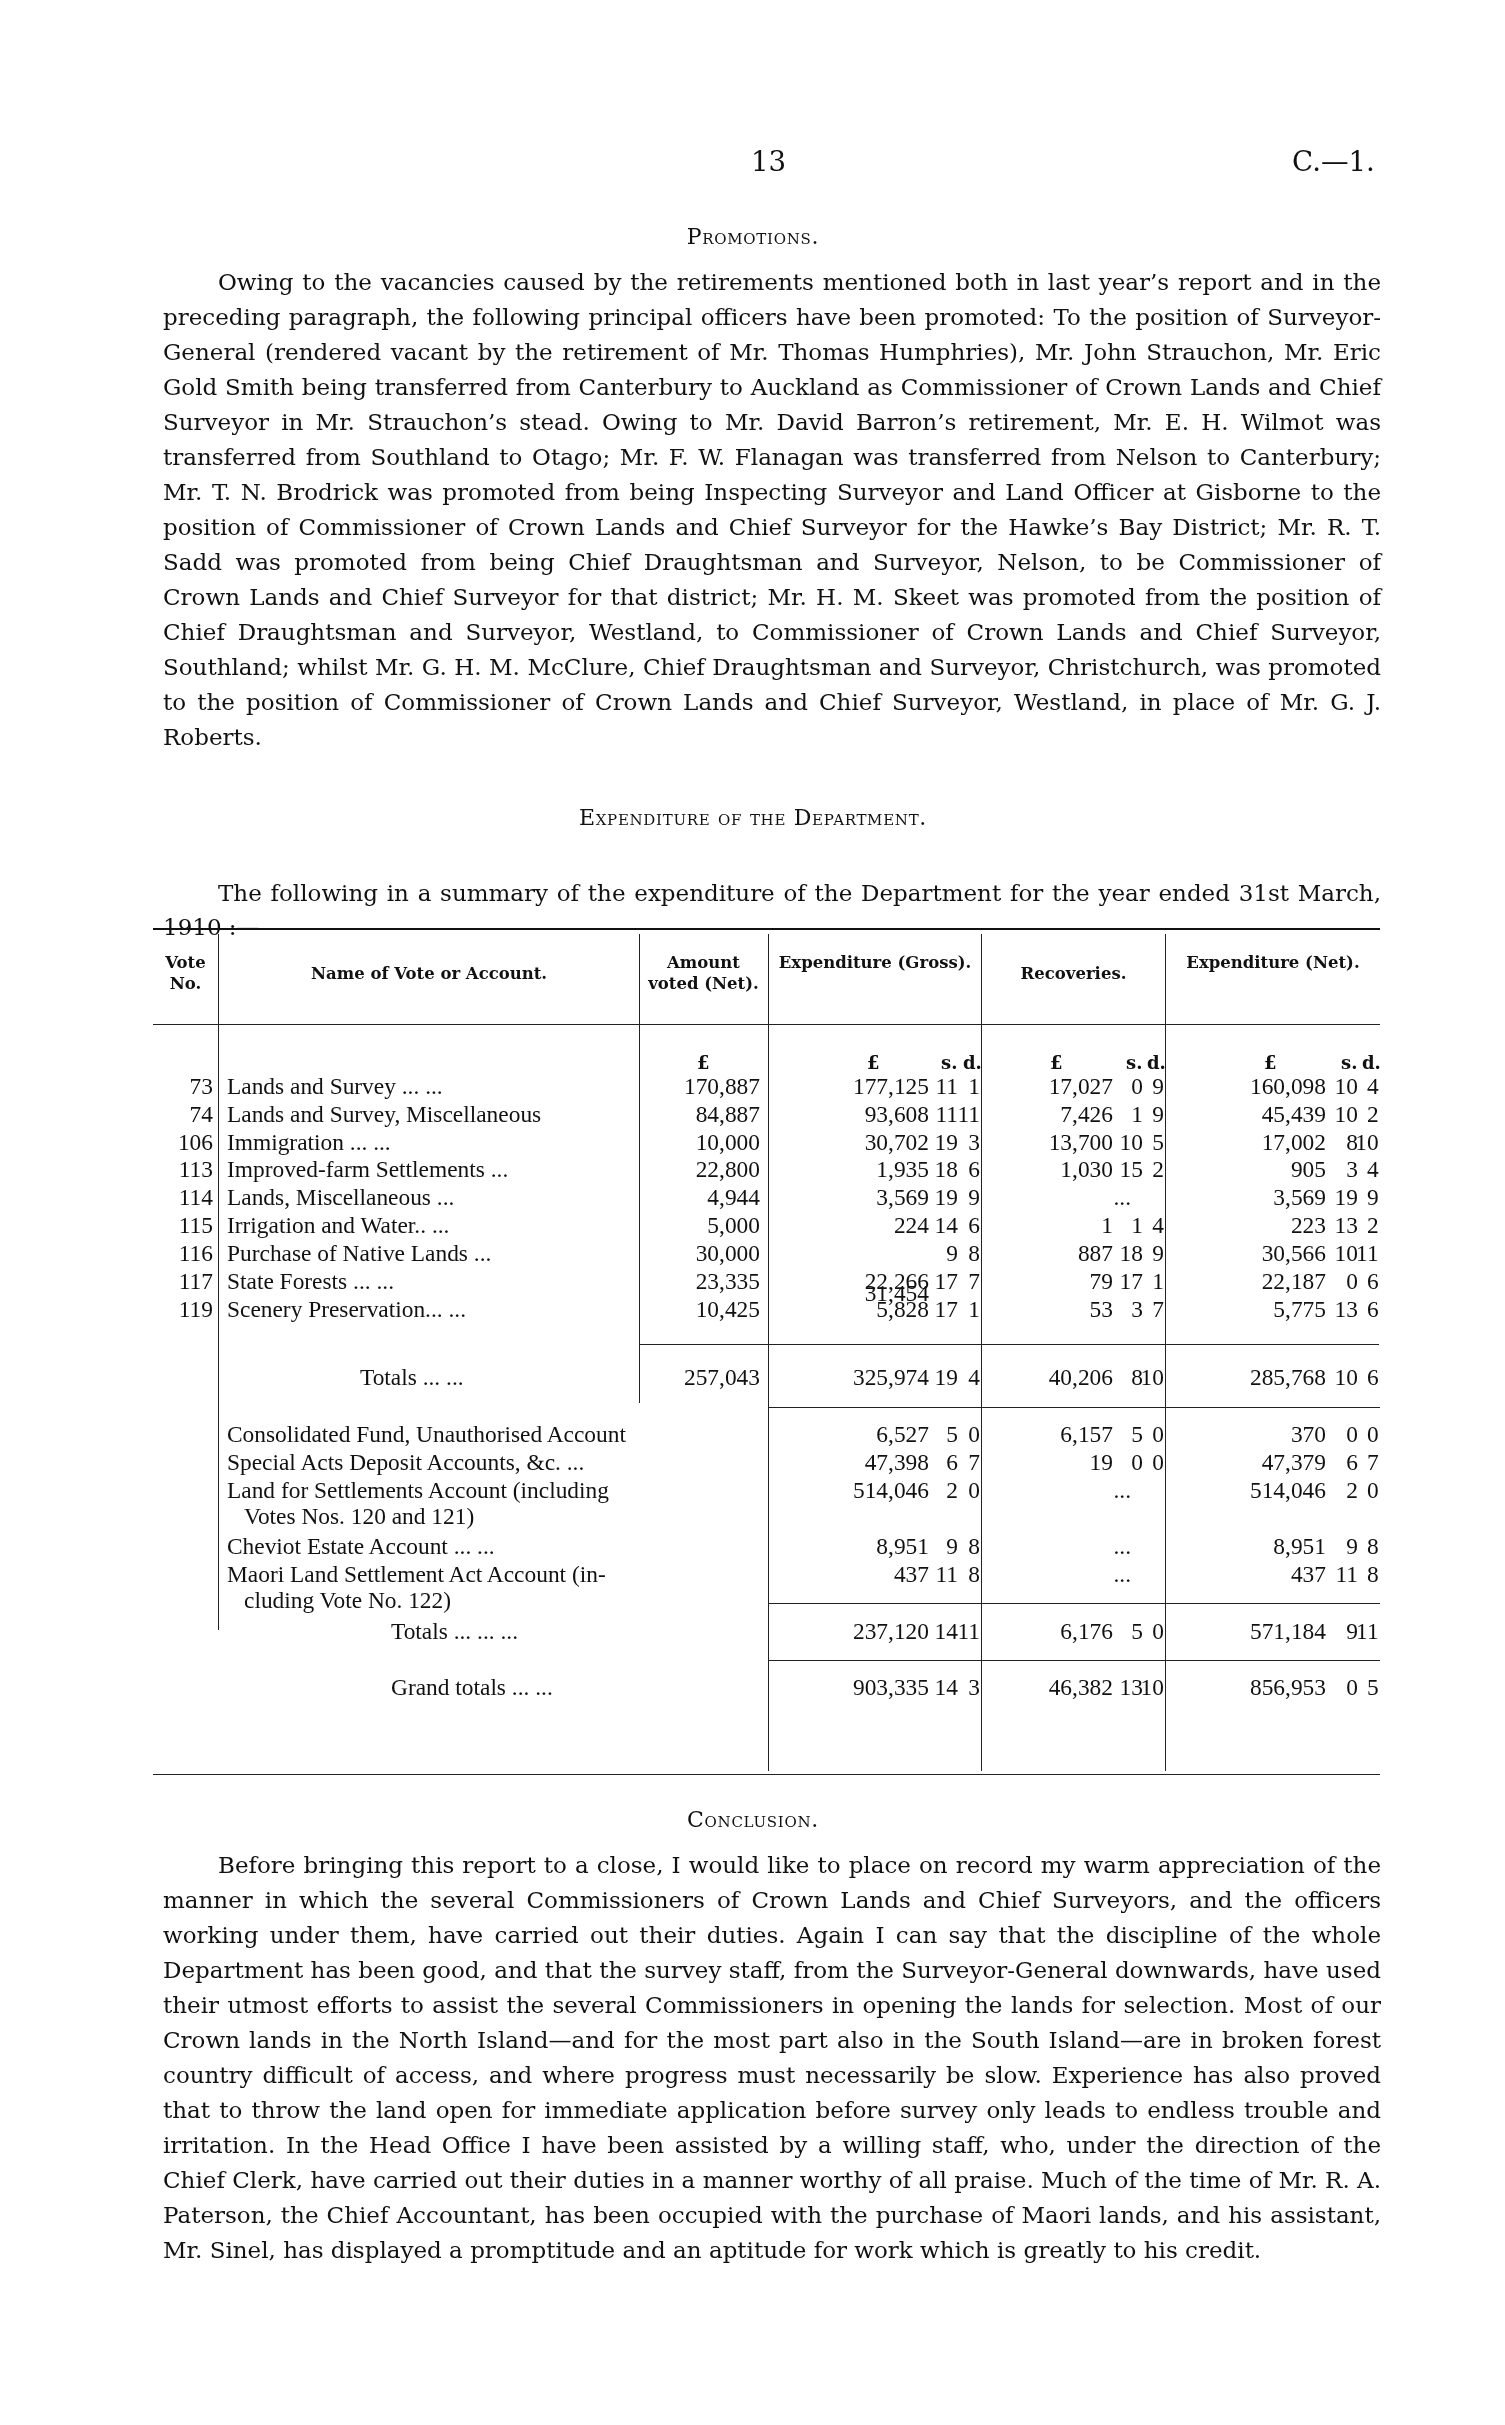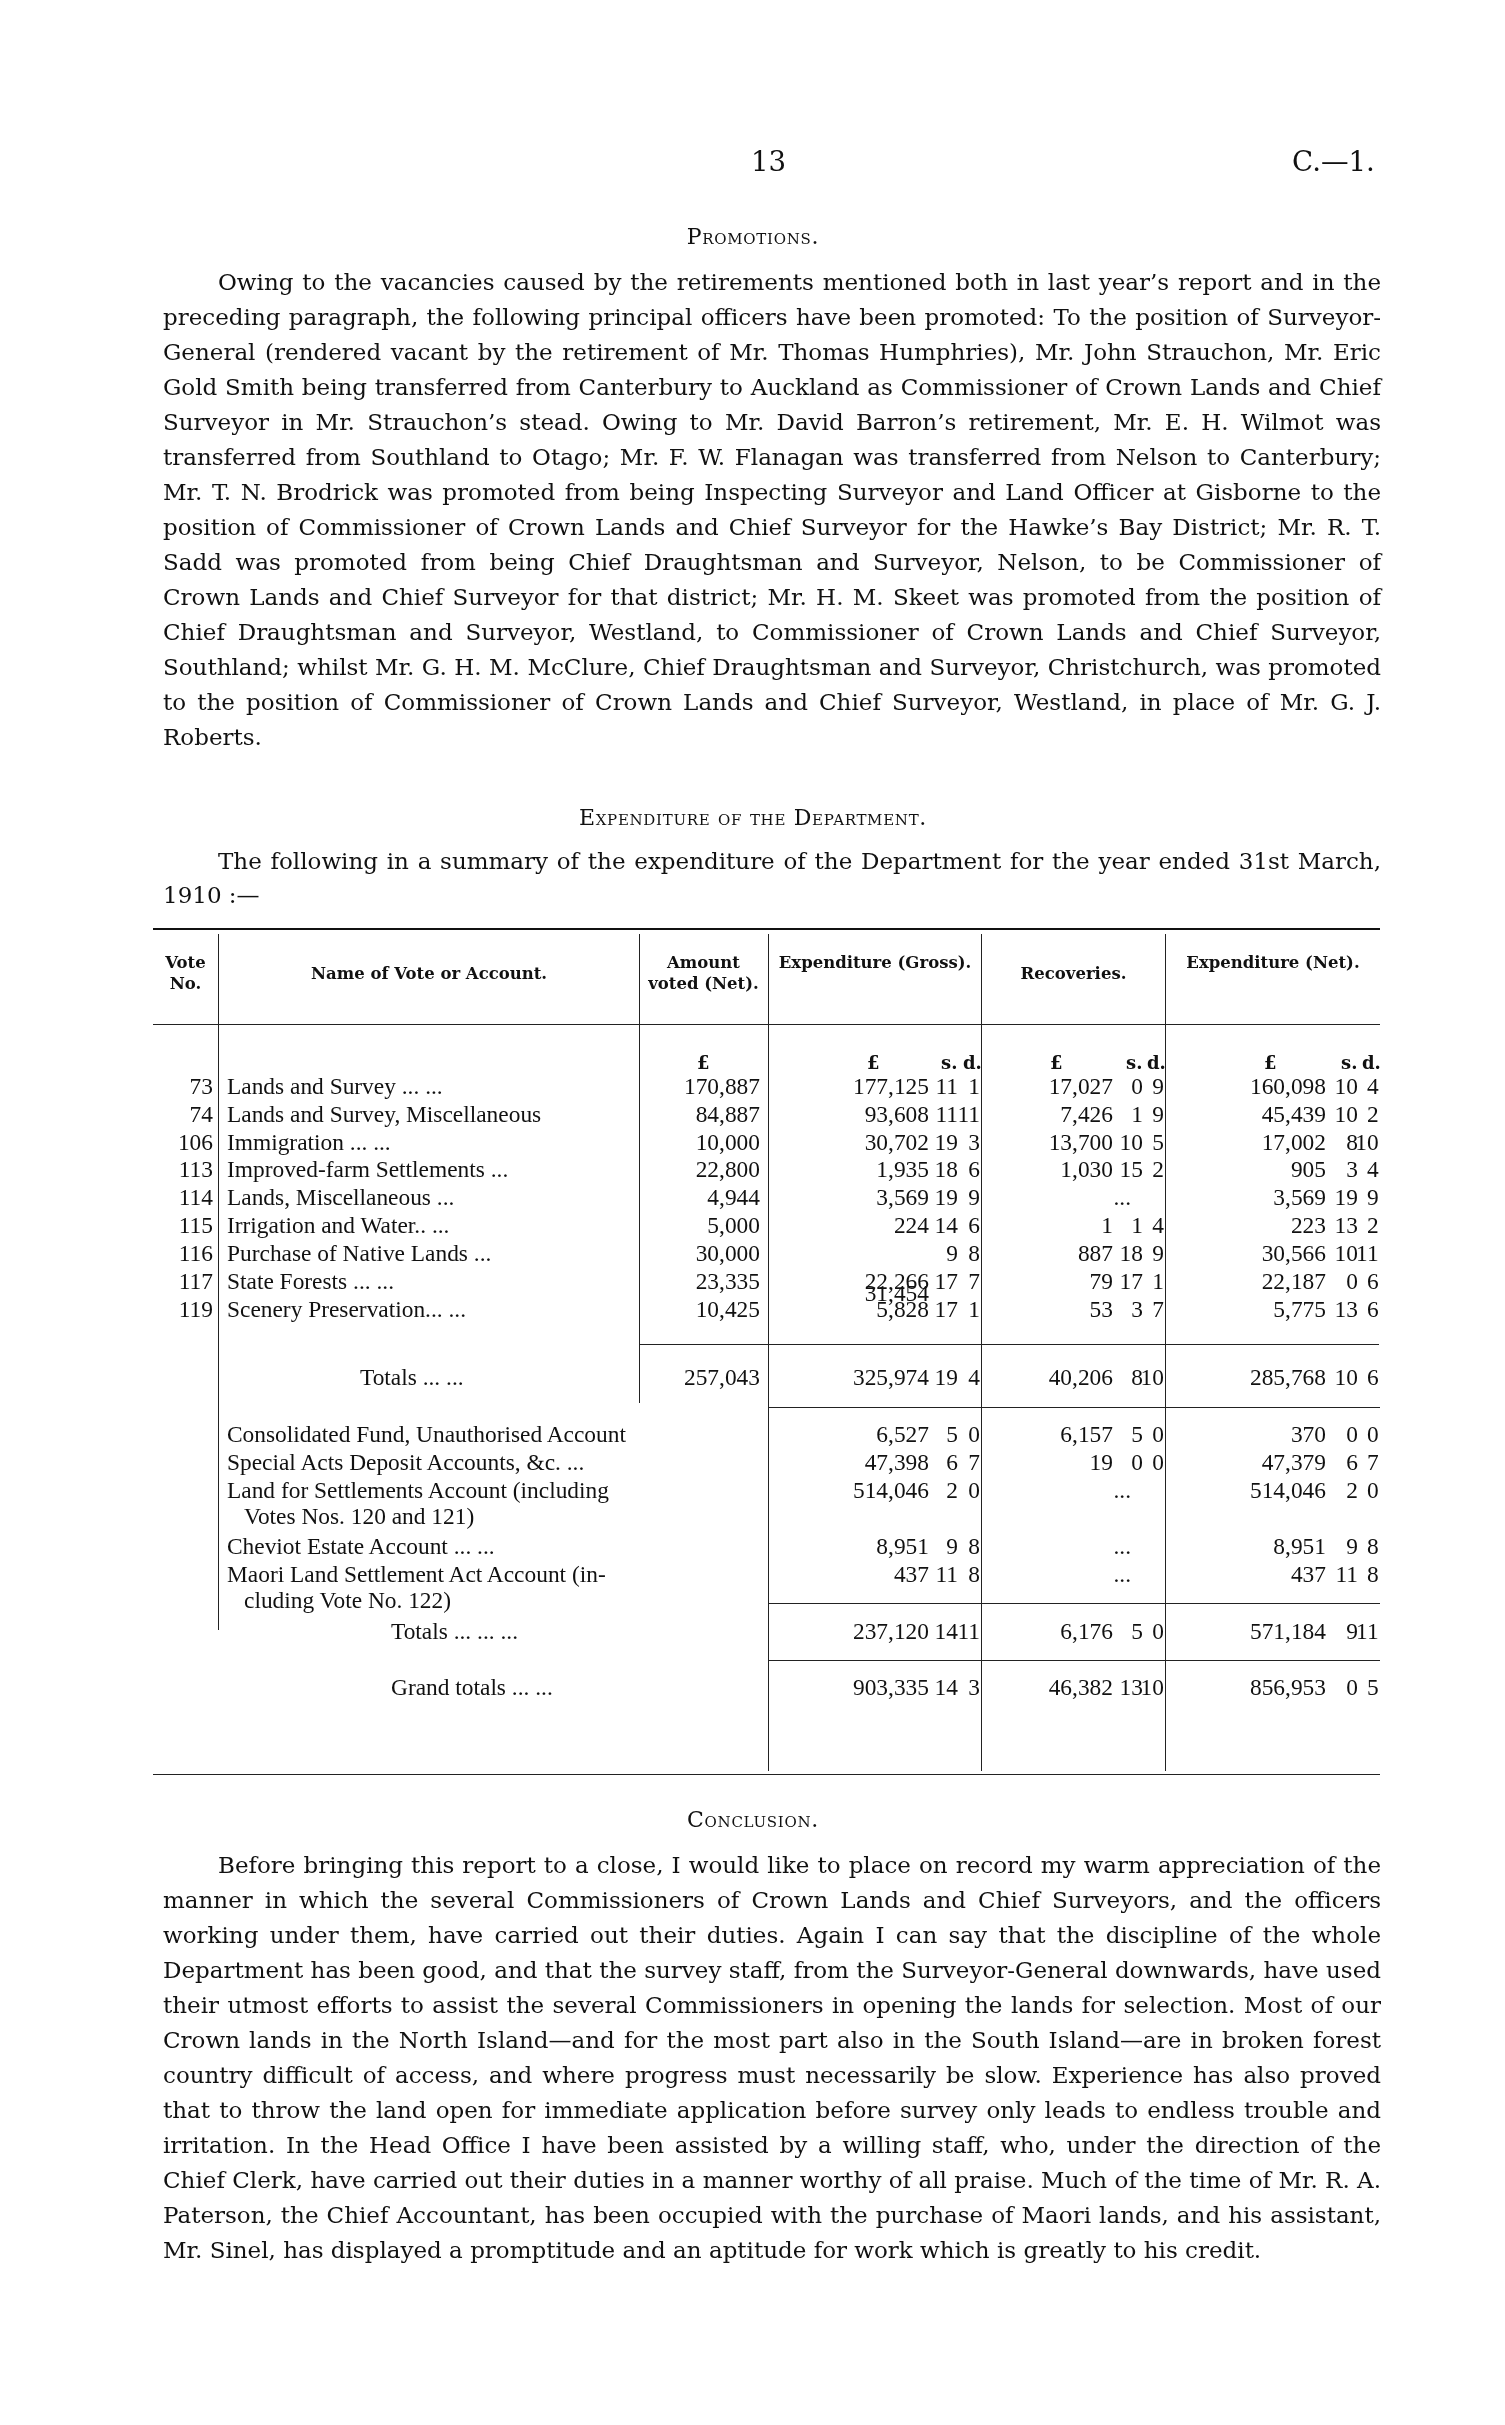--- a/index.html
+++ b/index.html
@@ -4,21 +4,21 @@
 <style>
   html, body { margin:0; padding:0; background:#fff; }
   body { width:1506px; height:2426px; position:relative; overflow:hidden;
          font-family:"DejaVu Serif","Liberation Serif",serif; color:#111; }
   .abs { position:absolute; }
   .hdr-page { top:145px; left:751px; font-size:27.6px; }
   .hdr-code { top:145px; left:1292px; font-size:27.6px; }
   .sec-title { left:0; width:1506px; text-align:center; font-variant:small-caps; font-size:22px; letter-spacing:0.7px; }
   .para { left:163px; width:1218px; font-size:23px; line-height:35px; text-align:justify; }
   .para p { margin:0; text-indent:55px; }
-  .intro { left:163px; width:1218px; font-size:23px; line-height:34px; }
+  .intro { left:163px; width:1218px; font-size:23px; line-height:34px;margin-top:32px; }
   .intro p { margin:0; text-indent:55px; text-align:justify; }
 
   
   .tbl { left:153px; top:928px; width:1227px; font-family:"Liberation Serif","DejaVu Serif",serif; }
   .rule { position:absolute; height:2.1px; background:#111; }
   .thin { position:absolute; height:1.4px; background:#222; }
   .vline { position:absolute; width:1.4px; background:#222; }
   .th { position:absolute; font-family:"DejaVu Serif",serif; font-weight:bold; font-size:16.5px; text-align:center; line-height:20.7px; }
   .row { position:absolute; left:0; width:1227px; height:27.6px; font-size:23.4px; line-height:27.6px; }
   .c { position:absolute; white-space:nowrap; }

